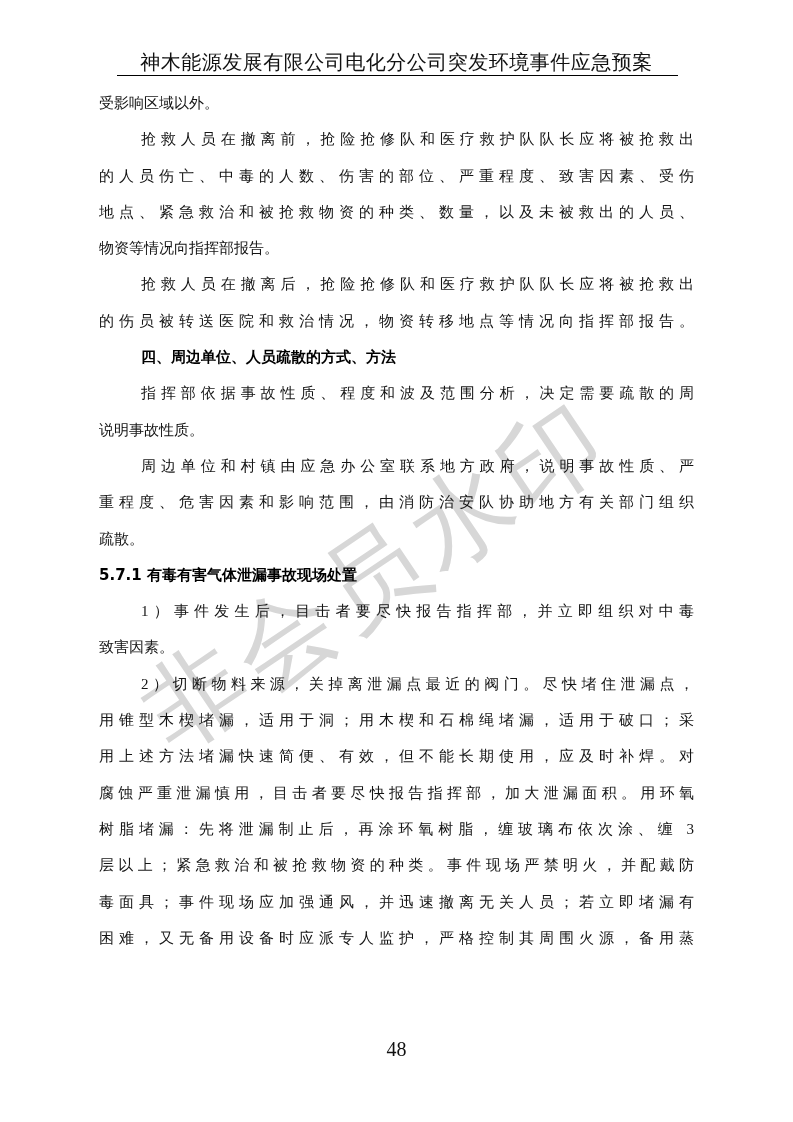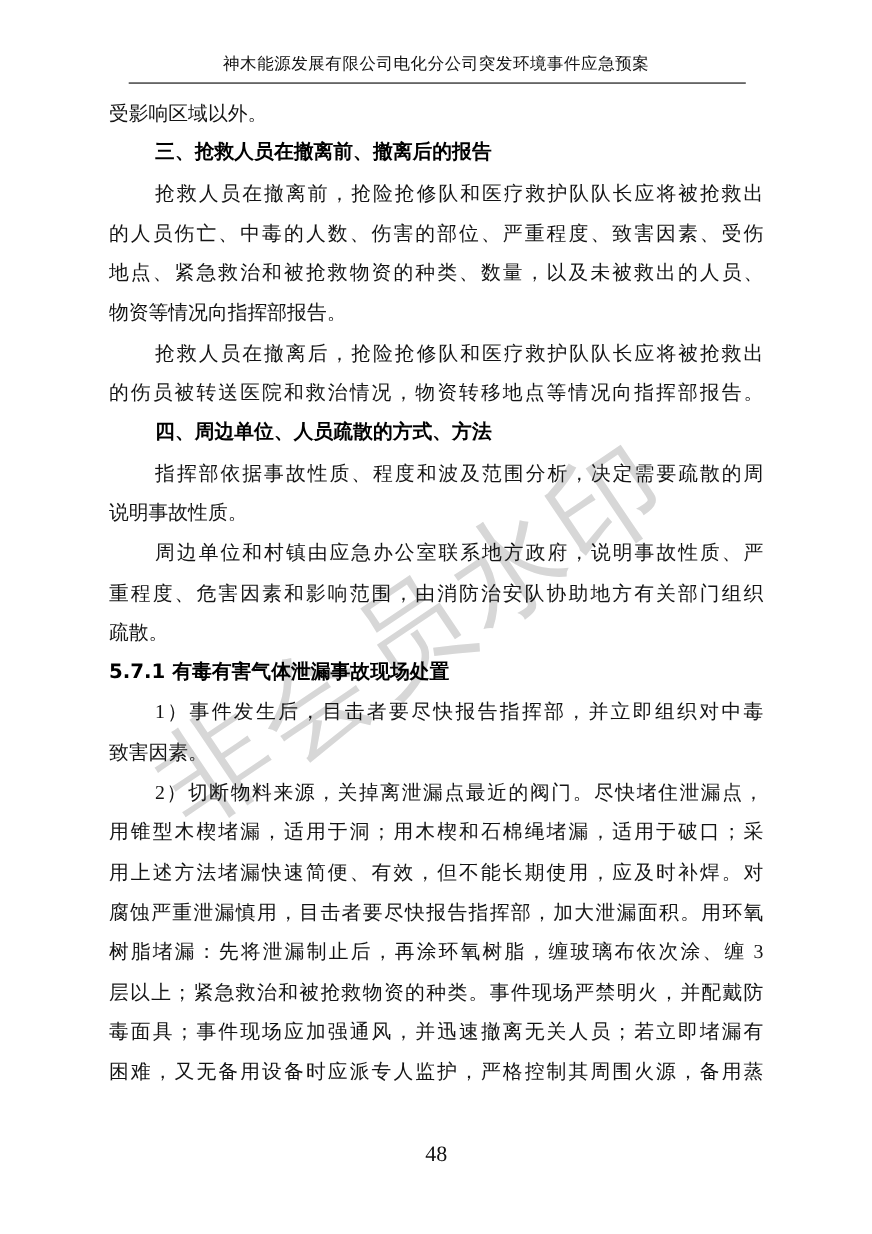--- a/index.html
+++ b/index.html
@@ -25,42 +25,42 @@
     font-family:"DejaVu Sans","Liberation Sans",sans-serif;
     transform:rotate(-34deg);
     transform-origin:center center;
     z-index:0;
     user-select:none;
   }
   .hdr-title{
     position:absolute;
     top:49px;left:0;right:0;
     text-align:center;
-    font-size:15px;
+    font-size:20px;
     letter-spacing:0.5px;
     color:#111;
     z-index:1;
   }
   .hdr-rule{
     position:absolute;
     top:75px;left:117px;
     width:561px;height:0;
     border-top:1.6px solid #000;
     z-index:1;
   }
   .doc-body{
     position:absolute;
     left:99px;top:85px;
     width:595px;
     z-index:1;
   }
   .line{
     height:36.3px;
     line-height:36.3px;
-    font-size:18px;
+    font-size:15px;
     text-align:left;
     color:#141414;
   }
   .line.fill{
     text-align:justify;
     text-align-last:justify;
   }
   .line.ind{
     text-indent:42px;
   }
@@ -85,23 +85,20 @@
 
   <div class="watermark">非会员水印</div>
 
   <div class="hdr-title">神木能源发展有限公司电化分公司突发环境事件应急预案</div>
 
   <div class="hdr-rule"></div>
 
   <main class="doc-body" id="doc-body">
       <div class="block p">
         <div class="line">受影响区域以外。</div>
-      </div>
-      <div class="block h">
-        <div class="line ind">三、抢救人员在撤离前、撤离后的报告</div>
       </div>
       <div class="block p">
         <div class="line fill ind">抢救人员在撤离前，抢险抢修队和医疗救护队队长应将被抢救出</div>
         <div class="line fill">的人员伤亡、中毒的人数、伤害的部位、严重程度、致害因素、受伤</div>
         <div class="line fill">地点、紧急救治和被抢救物资的种类、数量，以及未被救出的人员、</div>
         <div class="line">物资等情况向指挥部报告。</div>
       </div>
       <div class="block p">
         <div class="line fill ind">抢救人员在撤离后，抢险抢修队和医疗救护队队长应将被抢救出</div>
         <div class="line fill">的伤员被转送医院和救治情况，物资转移地点等情况向指挥部报告。</div>

